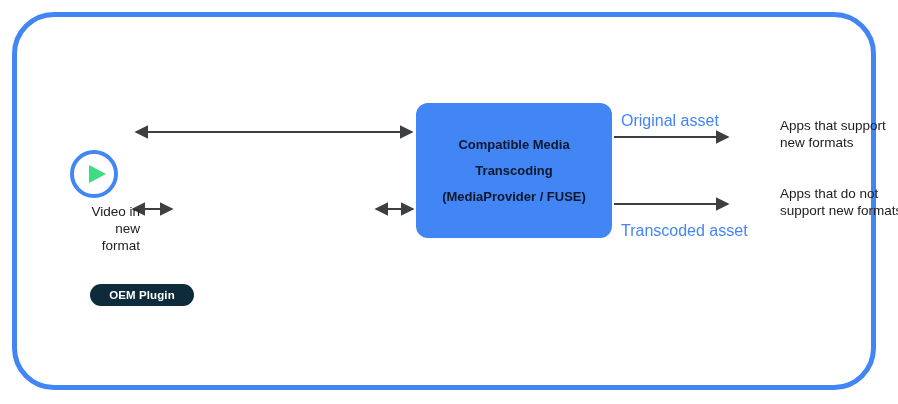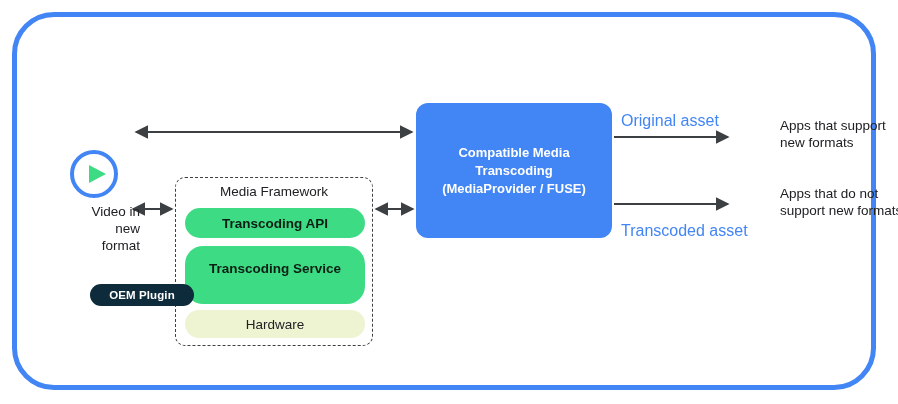--- a/index.html
+++ b/index.html
@@ -140,24 +140,24 @@
 
   
   .cmt-box {
     position: absolute;
     left: 416px;
     top: 103px;
     width: 196px;
     height: 135px;
     border-radius: 12px;
     background: #4285f4;
-    color: #ffffff;
+    color: #0f172a;
     font-size: 13px;
     font-weight: bold;
-    line-height: 18px;
+    line-height: 26px;
     display: flex;
     align-items: center;
     justify-content: center;
     text-align: center;
     white-space: pre-line;
     padding: 0 6px;
     box-sizing: border-box;
   }
 
   
@@ -217,26 +217,20 @@
     <line x1="614" y1="204" x2="728" y2="204" stroke="#3c4043" stroke-width="2" marker-end="url(#arrowEnd)"></line>
   </svg>
 
   <div class="video-icon">
     <div class="play-tri"></div>
   </div>
   <div class="video-caption">Video in
 new
 format</div>
 
-  <div class="framework-box">
-    <div class="framework-title">Media Framework</div>
-    <div class="layer layer-api">Transcoding API</div>
-    <div class="layer layer-service">Transcoding Service</div>
-    <div class="layer layer-hardware">Hardware</div>
-  </div>
   <div class="oem-badge">OEM Plugin</div>
 
   <div class="cmt-box">Compatible Media
 Transcoding
 (MediaProvider / FUSE)</div>
 
   <div class="edge-label label-original">Original asset</div>
   <div class="edge-label label-transcoded">Transcoded asset</div>
 
   <div class="consumer-label consumer-supported">Apps that support

